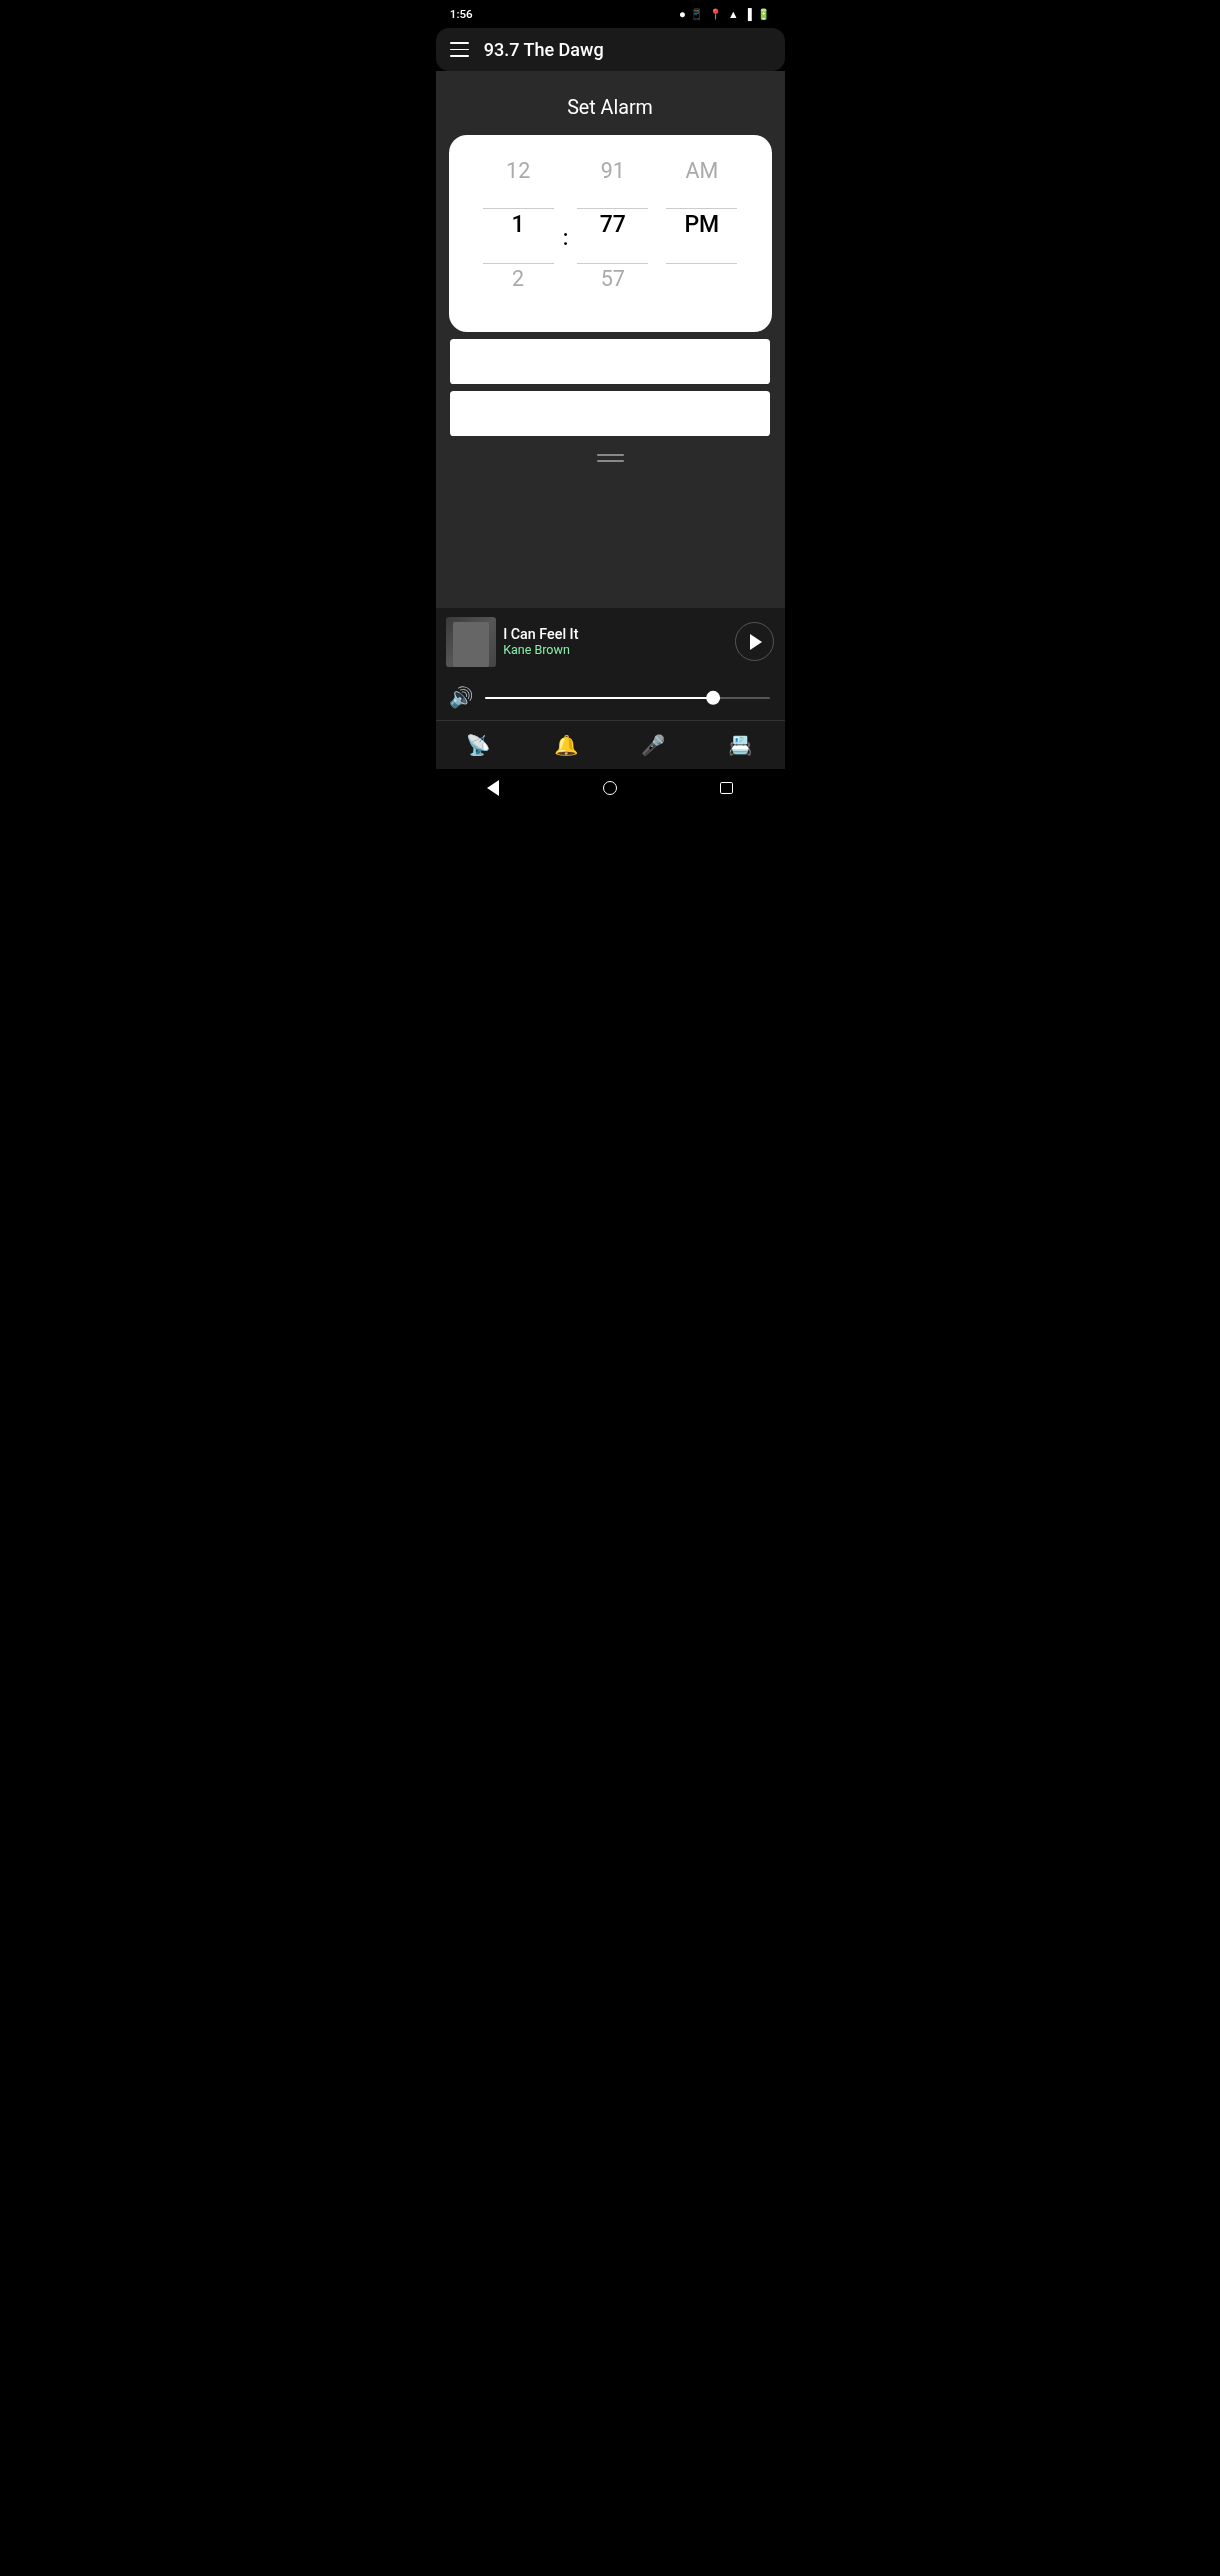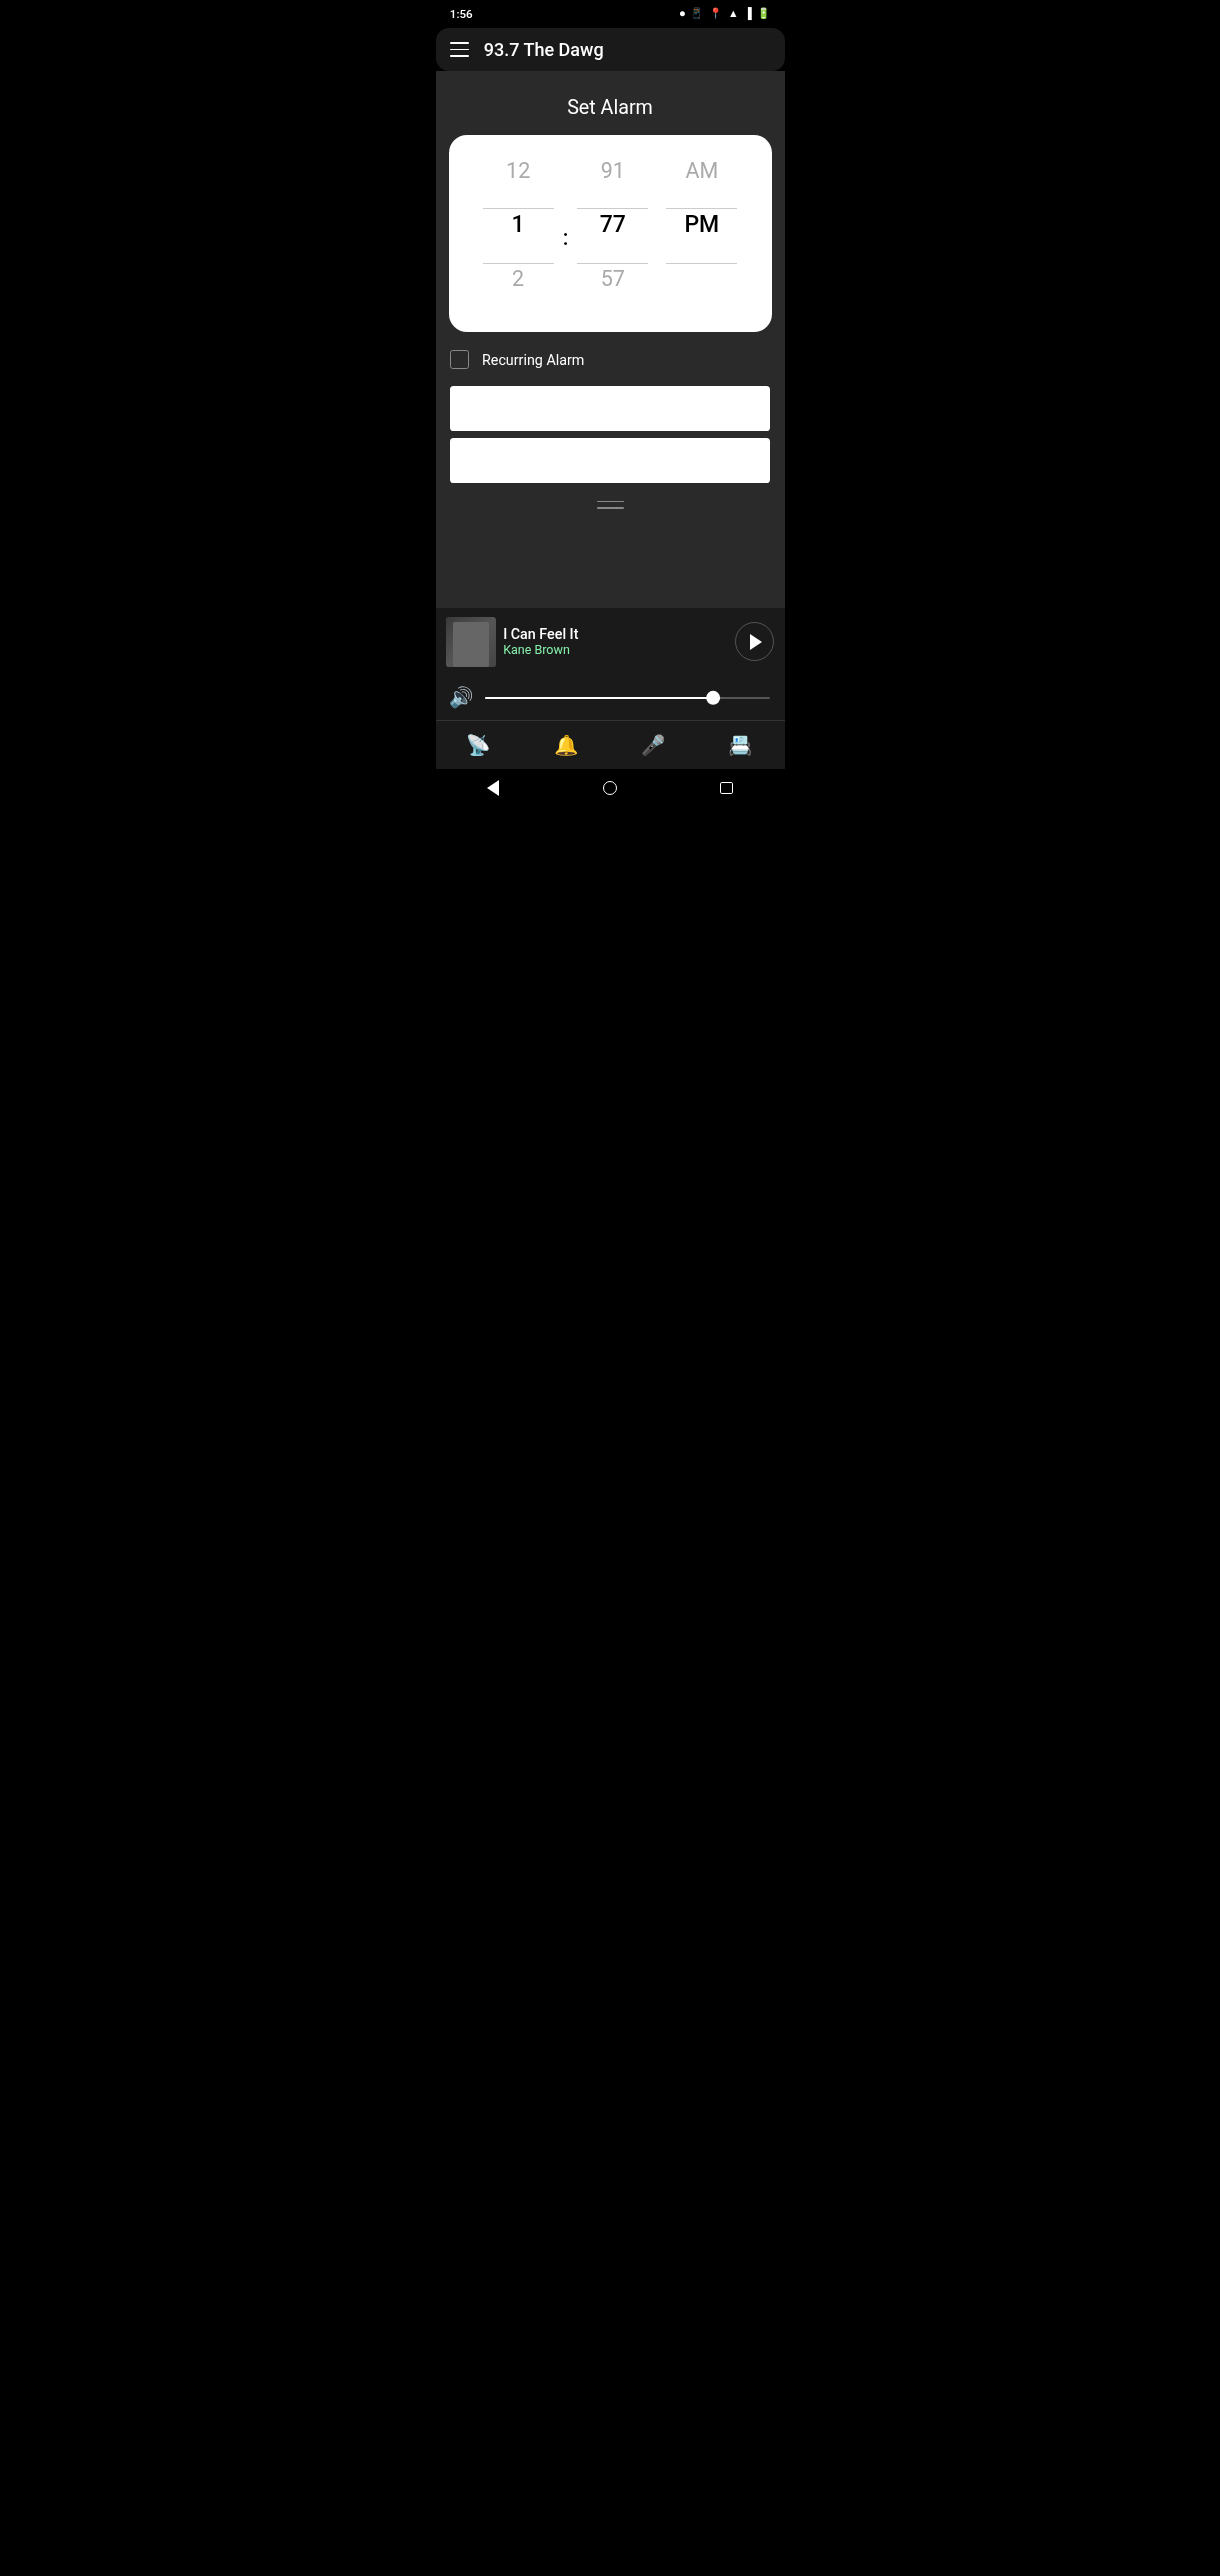--- a/index.html
+++ b/index.html
@@ -12,21 +12,21 @@
       min-height: 733px;
       margin: 0 auto;
       position: relative;
       overflow-x: hidden;
     }
 
     
     .status-bar {
       display: flex;
       justify-content: space-between;
-      align-items: flex-start;
+      align-items: flex-end;
       padding: 7.2px 14.3px;
       font-size: 11.6px;
       color: #fff;
       background: #000;
     }
     .status-bar-left { font-weight: 500; }
     .status-bar-right {
       display: flex;
       align-items: center;
       gap: 5.4px;
@@ -390,24 +390,20 @@
         <div class="time-selection-line top"></div>
         <div class="time-selection-line bottom"></div>
         <div class="time-item">AM</div>
         <div class="time-item selected">PM</div>
         <div class="time-item"></div>
       </div>
 
     </div>
   </div>
 
-  <div class="recurring-row">
-    <div class="checkbox"></div>
-    <span class="recurring-label">Recurring Alarm</span>
-  </div>
 
   <div class="option-box"></div>
   <div class="option-box"></div>
 
   <div class="drag-handle">
     <div class="drag-handle-lines">
       <span></span>
       <span></span>
     </div>
   </div>

